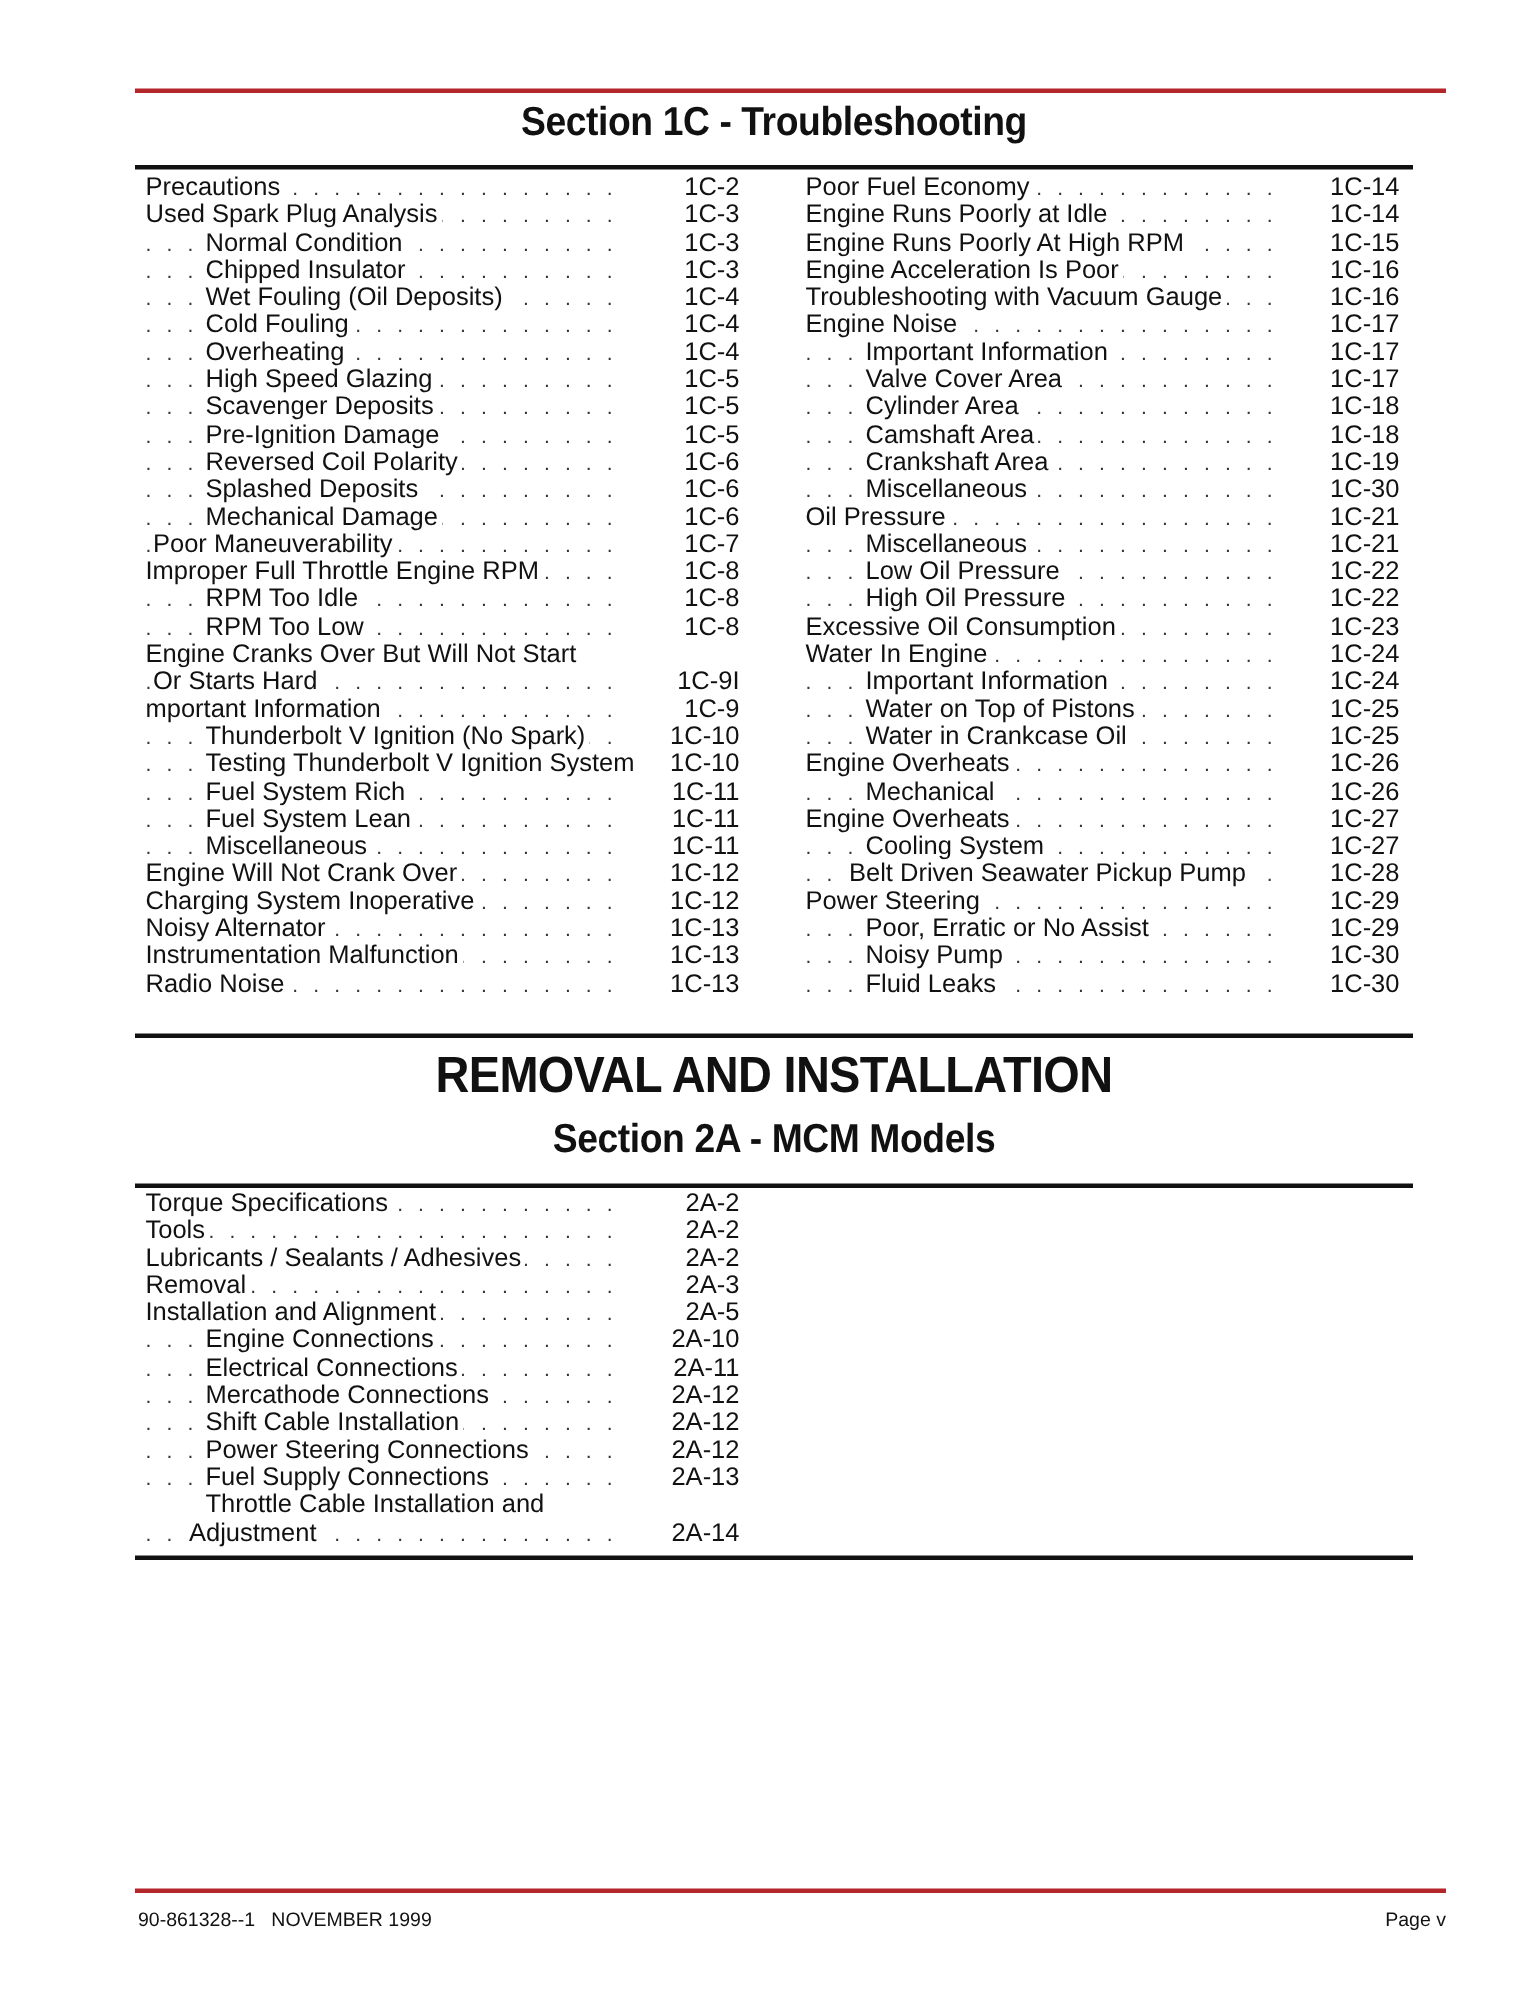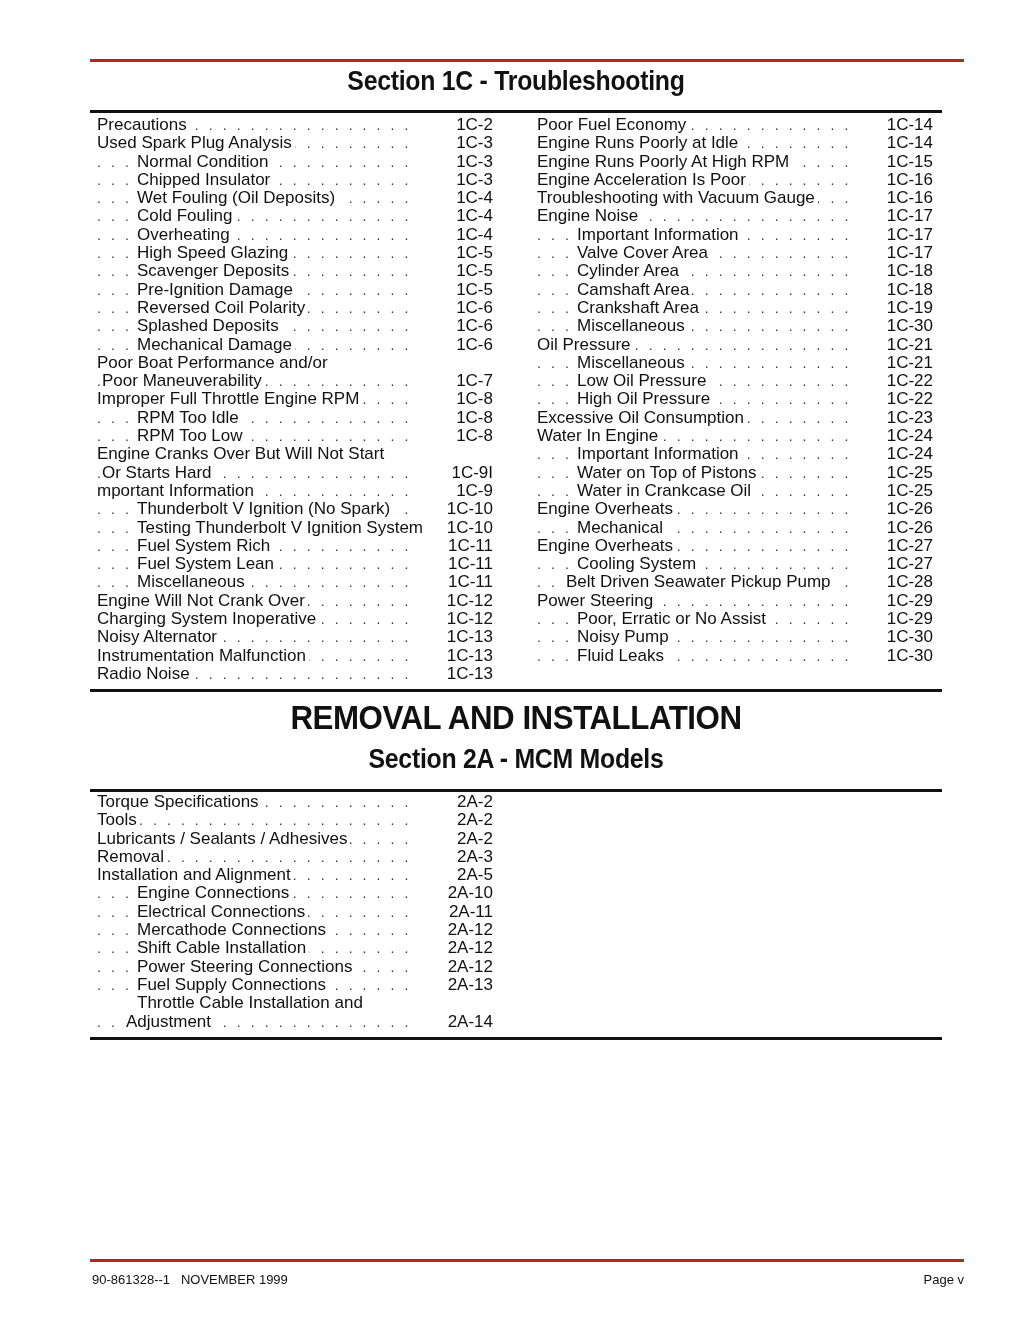--- a/index.html
+++ b/index.html
@@ -89,24 +89,20 @@
     <div class="row ind">
       <span class="lead">. . . . . . . . . . . . . . . . . . . . . . . . . . . . . . . . . . . . . . . . . . . . . . . . . . . . . . . . . . . . . . . . . . . . . . . . . . . . . . . . </span>
       <span class="t">Splashed Deposits</span>
       <span class="p">1C-6</span>
     </div>
     <div class="row ind">
       <span class="lead">. . . . . . . . . . . . . . . . . . . . . . . . . . . . . . . . . . . . . . . . . . . . . . . . . . . . . . . . . . . . . . . . . . . . . . . . . . . . . . . . </span>
       <span class="t">Mechanical Damage</span>
       <span class="p">1C-6</span>
     </div>
-    <div class="row nolead">
-      <span class="t">Poor Boat Performance and/or</span>
-      <span class="p"></span>
-    </div>
     <div class="row ind1">
       <span class="lead">. . . . . . . . . . . . . . . . . . . . . . . . . . . . . . . . . . . . . . . . . . . . . . . . . . . . . . . . . . . . . . . . . . . . . . . . . . . . . . . . </span>
       <span class="t">Poor Maneuverability</span>
       <span class="p">1C-7</span>
     </div>
     <div class="row">
       <span class="lead">. . . . . . . . . . . . . . . . . . . . . . . . . . . . . . . . . . . . . . . . . . . . . . . . . . . . . . . . . . . . . . . . . . . . . . . . . . . . . . . . </span>
       <span class="t">Improper Full Throttle Engine RPM</span>
       <span class="p">1C-8</span>
     </div>

